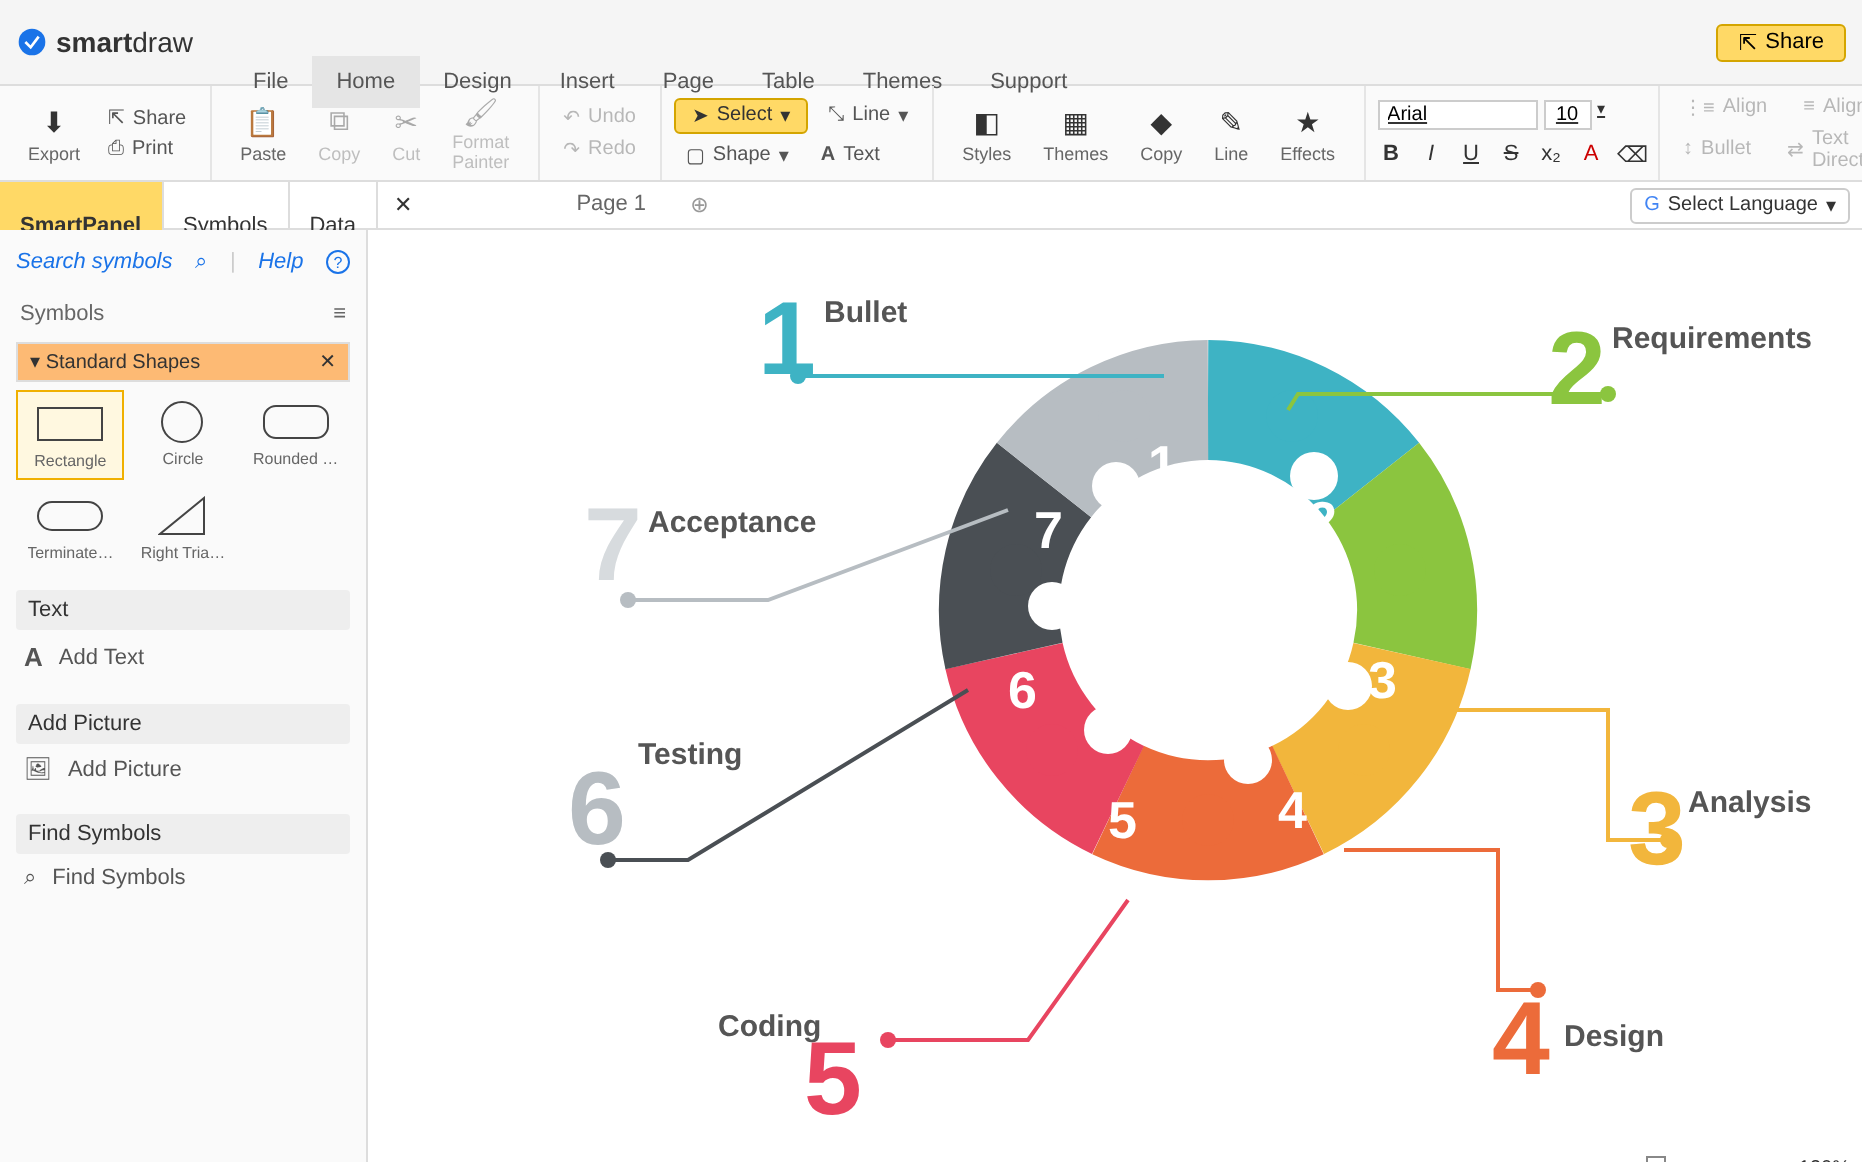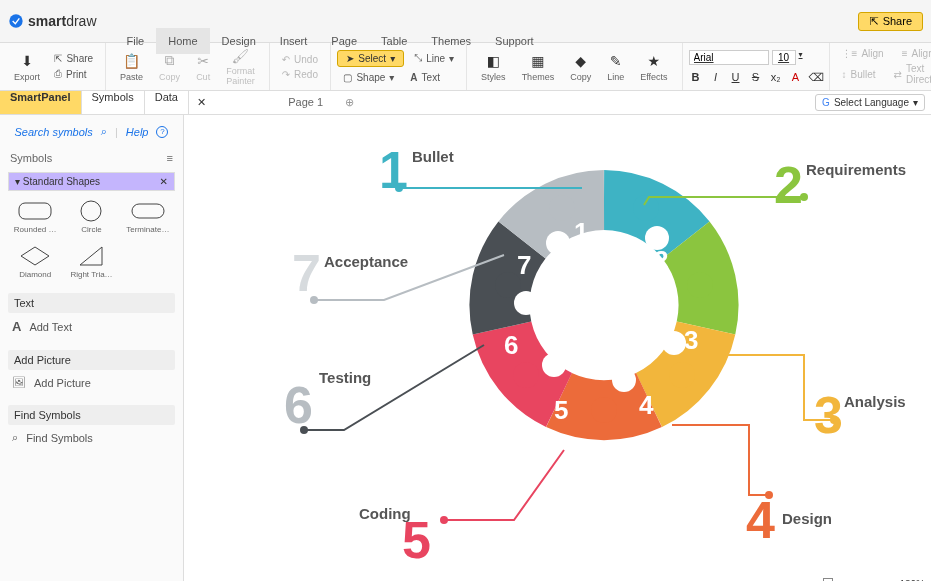--- a/index.html
+++ b/index.html
@@ -28,36 +28,36 @@
 .select-btn { background:#ffd966; border:1px solid #d4a500; padding:2px 8px; border-radius:3px; font-size:10px; display:flex; align-items:center; gap:4px;}
 .font-select { border:1px solid #ccc; padding:1px 4px; font-size:10px; width:80px; background:#fff;}
 .font-size { border:1px solid #ccc; padding:1px 2px; font-size:10px; width:24px; background:#fff; text-align:center;}
 .text-tools { display:flex; gap:6px; margin-top:4px; }
 .text-tools span { font-size:11px; cursor:pointer; width:14px; text-align:center;}
 .ribbon-small.disabled { opacity:0.4; }
 
 
 .tabs-row { height: 24px; border-bottom: 1px solid #ddd; display: flex; align-items: center; }
 .side-tabs { display:flex; height:100%; }
-.side-tab { padding: 0 10px; font-size: 11px; border-right:1px solid #ddd; cursor:pointer;}
+.side-tab { padding: 16px 10px; font-size: 11px; border-right:1px solid #ddd; cursor:pointer;}
 .side-tab.active { background:#ffd966; font-weight:bold; }
 .close-x { padding: 4px 8px; cursor:pointer; }
 .page-tab { margin-left: 60px; padding: 4px 14px; font-size:11px; color:#666; border-bottom: 2px solid transparent;}
 .add-page { padding: 4px 8px; color:#999; cursor:pointer;}
 .lang-select { margin-left:auto; margin-right:6px; border:1px solid #ccc; padding:2px 6px; font-size:10px; display:flex; align-items:center; gap:4px; border-radius:3px;}
 
 
 .main { display:flex; height: calc(581px - 28px - 48px - 24px); }
 .sidebar { width: 184px; background:#fafafa; border-right:1px solid #ddd; padding:6px 8px; overflow:hidden;}
-.side-links { display:flex; justify-content:center; align-items:center; gap:8px; padding:4px 0 10px;}
+.side-links { display:flex; justify-content:space-between; align-items:center; gap:8px; padding:4px 0 10px;}
 .side-links a { color:#1a73e8; font-size:11px; font-style:italic; cursor:pointer;}
 .search-ico { color:#1a73e8; font-size:11px;}
 .help-ico { color:#1a73e8; border:1px solid #1a73e8; border-radius:50%; width:12px; height:12px; font-size:8px; display:inline-flex; align-items:center; justify-content:center;}
 .section-head { display:flex; justify-content:space-between; align-items:center; font-size:11px; padding:4px 2px; color:#666;}
-.category { background:#c4b5fd; border:1px solid #ddd; padding:3px 6px; font-size:10px; display:flex; align-items:center; justify-content:space-between; margin-top:4px;gap:40px;}
+.category { background:#fdba74; border:1px solid #ddd; padding:3px 6px; font-size:10px; display:flex; align-items:center; justify-content:space-between; margin-top:4px;gap:40px;}
 .shapes-grid { display:grid; grid-template-columns: repeat(3, 1fr); gap:2px; margin-top:4px; }
 .shape-cell { display:flex; flex-direction:column; align-items:center; padding:4px 2px; cursor:pointer;}
 .shape-cell.active { border:1px solid #f0b000; background:#fff8e0;}
 .shape-svg { width:36px; height:24px; display:flex; align-items:center; justify-content:center;}
 .shape-lbl { font-size:8px; color:#666; margin-top:2px; white-space:nowrap; overflow:hidden; text-overflow:ellipsis; max-width:46px;}
 .side-section { margin-top:10px; background:#eee; padding:4px 6px; font-size:11px; border-radius:2px;}
 .side-action { display:flex; align-items:center; gap:8px; padding:6px 4px; font-size:11px; color:#555; cursor:pointer;}
 
 
 .canvas { flex:1; position:relative; background:#fff; }
@@ -266,51 +266,51 @@
     </div>
     <div class="section-head">
       <span>Symbols</span>
       <span>≡</span>
     </div>
     <div class="category">
       <span><span>▾ </span><span>Standard Shapes</span></span>
       <span>✕</span>
     </div>
     <div class="shapes-grid">
+      <div class="shape-cell active">
+          <div class="shape-svg">
+            <svg width="34" height="18">
+              <rect x="1" y="1" width="32" height="16" fill="none" stroke="#444"></rect>
+            </svg>
+          </div>
+          <div class="shape-lbl">Rectangle</div>
+        </div>
+      <div class="shape-cell">
+          <div class="shape-svg">
+            <svg width="24" height="24">
+              <circle cx="12" cy="12" r="10" fill="none" stroke="#444"></circle>
+            </svg>
+          </div>
+          <div class="shape-lbl">Circle</div>
+        </div>
       <div class="shape-cell">
           <div class="shape-svg">
             <svg width="34" height="18">
               <rect x="1" y="1" width="32" height="16" rx="6" fill="none" stroke="#444"></rect>
             </svg>
           </div>
           <div class="shape-lbl">Rounded …</div>
         </div>
       <div class="shape-cell">
           <div class="shape-svg">
-            <svg width="24" height="24">
-              <circle cx="12" cy="12" r="10" fill="none" stroke="#444"></circle>
-            </svg>
-          </div>
-          <div class="shape-lbl">Circle</div>
-        </div>
-      <div class="shape-cell">
-          <div class="shape-svg">
             <svg width="34" height="16">
               <rect x="1" y="1" width="32" height="14" rx="7" fill="none" stroke="#444"></rect>
             </svg>
           </div>
           <div class="shape-lbl">Terminate…</div>
-        </div>
-      <div class="shape-cell">
-          <div class="shape-svg">
-            <svg width="30" height="20">
-              <polygon points="15,1 29,10 15,19 1,10" fill="none" stroke="#444"></polygon>
-            </svg>
-          </div>
-          <div class="shape-lbl">Diamond</div>
         </div>
       <div class="shape-cell">
           <div class="shape-svg">
             <svg width="24" height="20">
               <polygon points="1,19 23,19 23,1" fill="none" stroke="#444"></polygon>
             </svg>
           </div>
           <div class="shape-lbl">Right Tria…</div>
         </div>
     </div>

